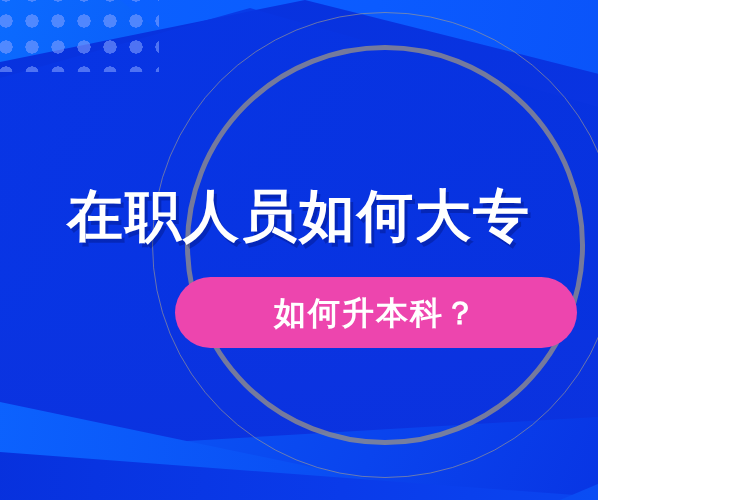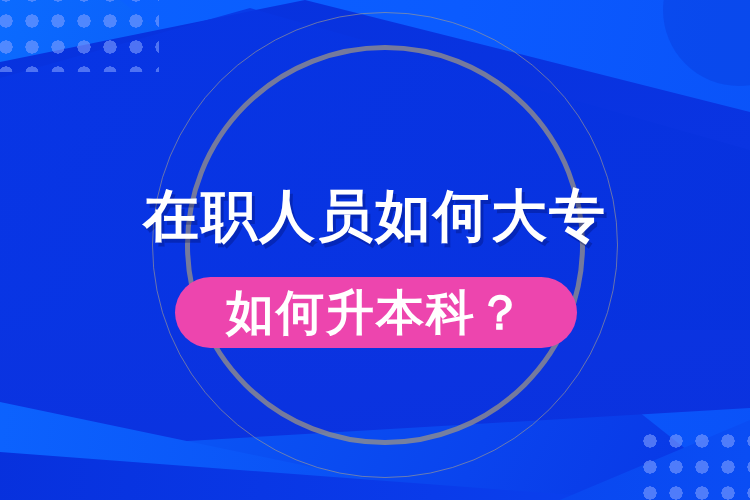--- a/index.html
+++ b/index.html
@@ -1,20 +1,20 @@
 <!DOCTYPE html>
 <html><head>
 <meta charset="utf-8">
 <style>
   html,body{margin:0;padding:0;background:#fff;}
   body{font-family:"Liberation Sans","DejaVu Sans",sans-serif;}
 
   .banner{
     position:relative;
-    width:750px;height:500px;
+    width:598px;height:500px;
     overflow:hidden;
     background:#8b5cf6;
   }
 
   
   .bg-base{
     position:absolute;inset:0;
     background:linear-gradient(115deg,#0B6BFF 0%,#0A55F5 38%,#0A44EE 70%,#0835E4 100%);
   }
 
@@ -112,21 +112,21 @@
     left:175px;top:277px;
     width:402px;height:71px;
     border-radius:36px;
     background:#ED45AE;
     display:flex;
     align-items:center;
     justify-content:center;
   }
   .pill-text{
     color:#FFFFFF;
-    font-size:48px;
+    font-size:32px;
     font-weight:bold;
     letter-spacing:2px;
     line-height:46px;
     white-space:nowrap;
   }
 </style>
 </head>
 <body>
 
 <div class="banner">

